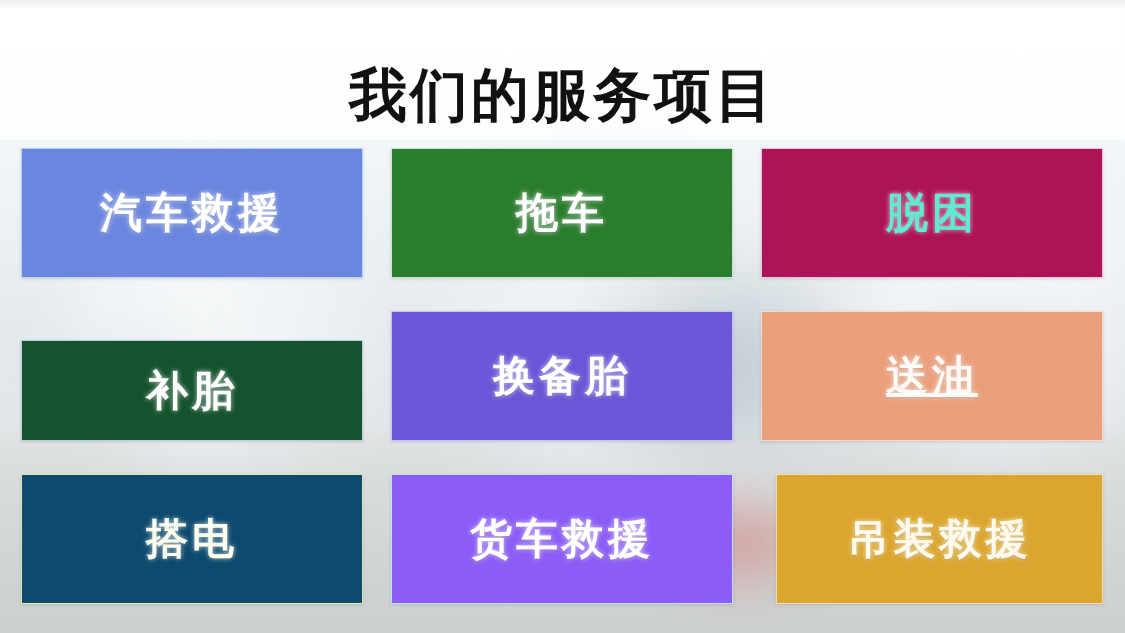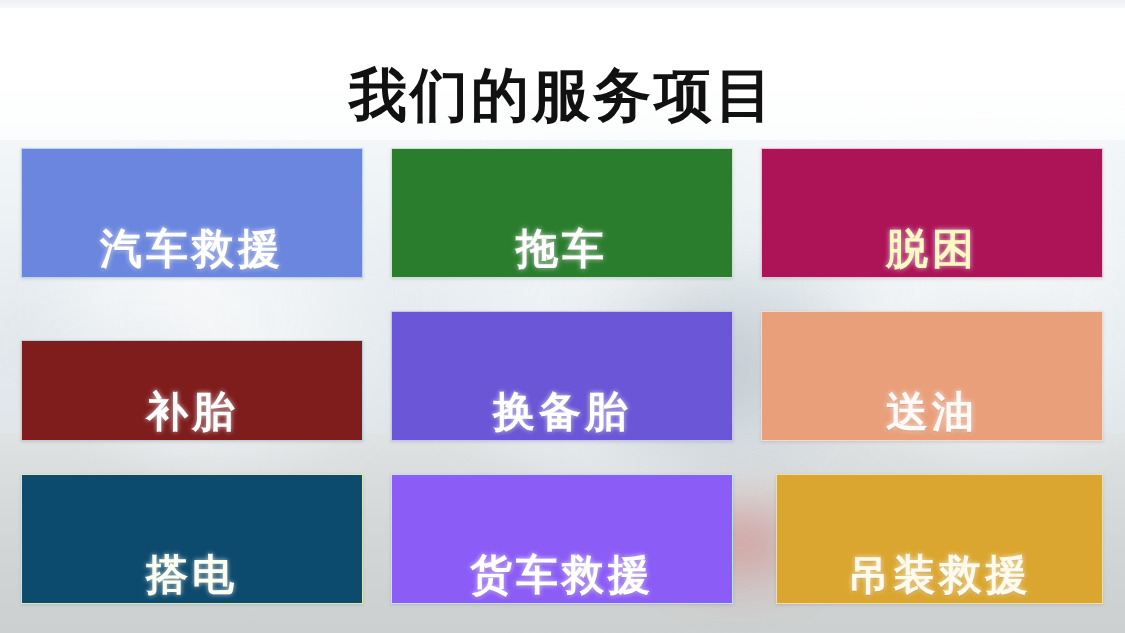--- a/index.html
+++ b/index.html
@@ -140,21 +140,21 @@
     display: grid;
     grid-template-columns: repeat(3, 342px);
     grid-template-rows: repeat(3, 130px);
     column-gap: 28px;
     row-gap: 33px;
   }
 
   .tile {
     position: relative;
     display: flex;
-    align-items: flex-end;
+    align-items: center;
     justify-content: center;
     box-sizing: border-box;
     border: 1px solid rgba(255,255,255,0.55);
     box-shadow: 0 1px 3px rgba(60,70,80,0.18);
   }
 
   .tile-label {
     font-size: 42px;
     font-weight: bold;
     letter-spacing: 4px;
@@ -190,30 +190,30 @@
     <h1 class="page-title">我们的服务项目</h1>
 
     <div class="tile-grid">
         <div class="tile" style="background: rgb(107, 134, 223); border-color: rgb(188, 210, 239);">
           <span class="tile-label" style="color: rgb(255, 255, 255);">汽车救援</span>
         </div>
         <div class="tile" style="background: rgb(43, 125, 46); border-color: rgb(207, 227, 209);">
           <span class="tile-label" style="color: rgb(255, 255, 255);">拖车</span>
         </div>
         <div class="tile" style="background: rgb(173, 20, 87); border-color: rgb(240, 192, 214);">
-          <span class="tile-label" style="color: #fef9c3;">脱困</span>
-        </div>
-        <div class="tile" style="background: #7f1d1d; border-color: rgb(185, 207, 221); margin-top: 29px;">
+          <span class="tile-label" style="color: #5eead4;">脱困</span>
+        </div>
+        <div class="tile" style="background: #14532d; border-color: rgb(185, 207, 221); margin-top: 29px;">
           <span class="tile-label" style="color: rgb(255, 255, 255);">补胎</span>
         </div>
         <div class="tile" style="background: rgb(106, 86, 214); border-color: rgb(201, 193, 239);">
           <span class="tile-label" style="color: rgb(255, 255, 255); font-family: Liberation Mono, monospace;">换备胎</span>
         </div>
         <div class="tile" style="background: rgb(234, 159, 123); border-color: rgb(246, 217, 200);">
-          <span class="tile-label" style="color: rgb(255, 250, 246);">送油</span>
+          <span class="tile-label" style="color: rgb(255, 250, 246); text-decoration: underline;">送油</span>
         </div>
         <div class="tile" style="background: #0c4a6e; border-color: rgb(216, 235, 176);">
           <span class="tile-label" style="color: rgb(251, 255, 239);">搭电</span>
         </div>
         <div class="tile" style="background: #8b5cf6; border-color: rgb(191, 226, 244);">
           <span class="tile-label" style="color: rgb(255, 255, 255);">货车救援</span>
         </div>
         <div class="tile" style="background: rgb(219, 166, 47); border-color: rgb(240, 221, 174); margin-left: 15px;">
           <span class="tile-label" style="color: rgb(255, 250, 236);">吊装救援</span>
         </div>

